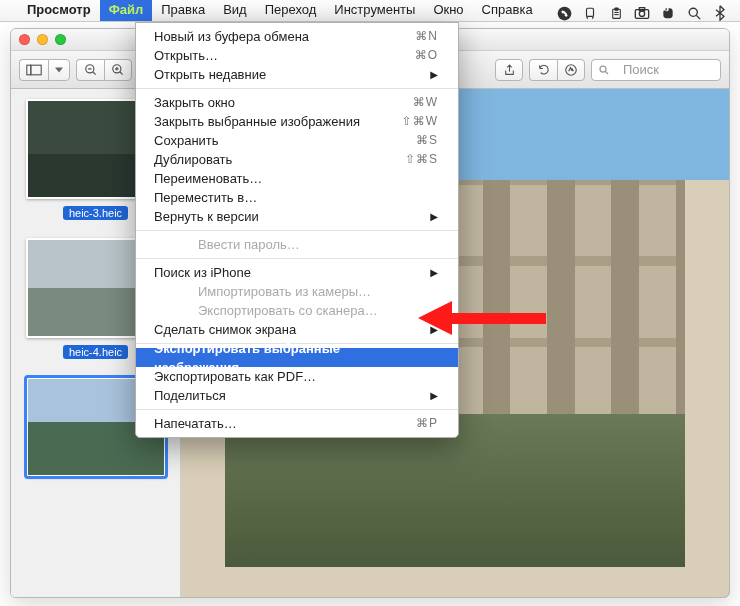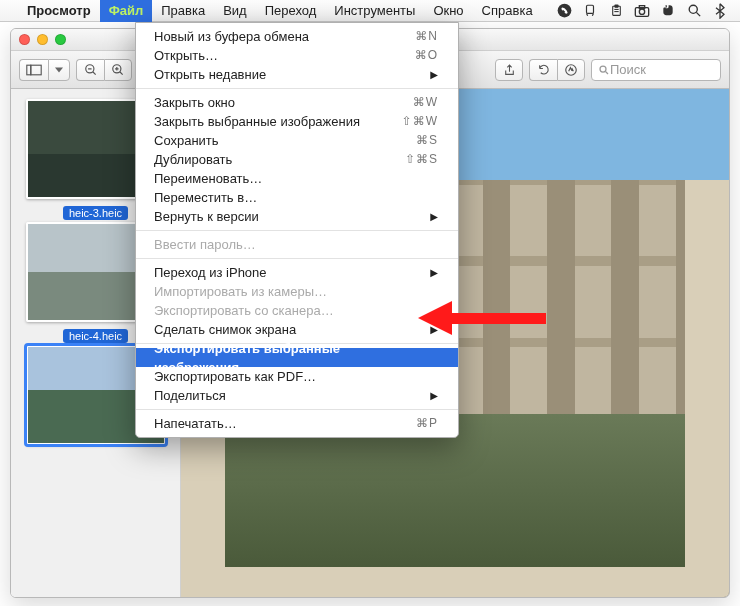--- a/index.html
+++ b/index.html
@@ -1,19 +1,19 @@
 <!DOCTYPE html>
 <html><head>
 <meta charset="utf-8">
 <style>
   * { box-sizing: border-box; margin: 0; padding: 0; font-family: -apple-system, "Helvetica Neue", Arial, sans-serif; }
   body { width: 740px; height: 606px; background: #fff; position: relative; overflow: hidden; font-size: 13px; color: #222; }
 
   
-  .menubar { height: 22px; background: linear-gradient(#fdfdfd,#f2f2f2); border-bottom:1px solid #c9c9c9; display:flex; align-items:center; padding:0 8px; position:relative; z-index:50; }
+  .menubar { height: 22px; background: linear-gradient(#fdfdfd,#f2f2f2); border-bottom:1px solid #c9c9c9; display:flex; align-items:flex-end; padding:0 8px; position:relative; z-index:50; }
   .apple { font-size:15px; margin-right:10px; }
   .mb-item { padding: 0 9px; height:22px; line-height:22px; cursor:default; }
   .mb-item.bold { font-weight:600; }
   .mb-item.active { background:#2f6fe0; color:#bef264;font-weight:bold; }
   .mb-right { margin-left:auto; display:flex; align-items:center; gap:10px; padding-right:4px; }
   .mb-right .ic { width:16px; height:16px; display:flex; align-items:center; justify-content:center; }
 
   
   .window { position:absolute; left:10px; top:28px; width:720px; height:570px; border:1px solid #b8b8b8; border-radius:6px; background:#ececec; box-shadow:0 8px 24px rgba(0,0,0,.15); overflow:hidden; }
   .titlebar { height:22px; background:linear-gradient(#f8f8f8,#e6e6e6); border-bottom:1px solid #cfcfcf; display:flex; align-items:center; padding:0 8px; position:relative; }
@@ -21,36 +21,36 @@
   .tl { width:11px; height:11px; border-radius:50%; border:0.5px solid rgba(0,0,0,.15);}
   .tl.r{background:#ff5f57}.tl.y{background:#ffbd2e}.tl.g{background:#28c940}
   .win-title { position:absolute; left:0; right:0; text-align:center; font-size:12px; color:#4a4a4a; pointer-events:none;}
 
   .toolbar { height:38px; background:linear-gradient(#f5f5f5,#e3e3e3); border-bottom:1px solid #bdbdbd; display:flex; align-items:center; padding:0 8px; gap:6px; }
   .tbtn { height:22px; min-width:28px; border:1px solid #b5b5b5; border-radius:4px; background:linear-gradient(#fff,#efefef); display:flex; align-items:center; justify-content:center; padding:0 6px; font-size:12px; color:#444;}
   .tseg { display:flex; }
   .tseg .tbtn:first-child{border-top-right-radius:0;border-bottom-right-radius:0;border-right:none}
   .tseg .tbtn:last-child{border-top-left-radius:0;border-bottom-left-radius:0}
   .spacer{flex:1}
-  .search { height:22px; border:1px solid #b5b5b5; border-radius:4px; background:#fff; display:flex; align-items:center; padding:0 6px; width:130px; color:#999; gap:0;}
+  .search { height:22px; border:1px solid #b5b5b5; border-radius:4px; background:#fff; display:flex; align-items:center; padding:0 6px; width:130px; color:#999; gap:13px;}
 
   .content { display:flex; height:calc(100% - 60px); background:#fff;}
   .sidebar { width:170px; background:#f0f0f0; border-right:1px solid #d0d0d0; overflow-y:auto; padding:10px 0; }
-  .thumb { width:140px; margin:0 auto 2px; }
+  .thumb { width:140px; margin:0 auto 18px; }
   .thumb-img { width:140px; height:100px; border:2px solid #fff; box-shadow:0 1px 3px rgba(0,0,0,.3); border-radius:2px; overflow:hidden; position:relative;}
   .thumb.selected .thumb-img { outline:3px solid #3b82f6; outline-offset:-1px;}
   .thumb-label { margin-top:6px; text-align:center; }
   .thumb-label span { background:#2066d6; color:#fff; padding:1px 6px; border-radius:3px; font-size:11px;}
   .main { flex:1; background:#5a5a58; display:flex; align-items:center; justify-content:center; overflow:hidden;}
   .main-img { width:100%; height:100%; }
 
   
   .menu { position:absolute; left:135px; top:22px; width:324px; background:#fff; border:1px solid #b0b0b0; border-radius:0 0 5px 5px; box-shadow:0 10px 30px rgba(0,0,0,.35); z-index:60; padding:4px 0;}
   .mi { height:19px; line-height:19px; padding:0 20px 0 18px; display:flex; align-items:center; font-size:13px; color:#222; position:relative; cursor:default;}
-  .mi.disabled { color:#aaa; }
+  .mi.disabled { color:#aaa;margin-left:44px; }
   .mi.hl { background:#2f6fe0; color:#fff;font-weight:bold;}
   .mi .sc { margin-left:auto; color:#777; font-size:12px; letter-spacing:1px;}
   .mi .sub { margin-left:auto; font-size:10px;}
   .sep { height:1px; background:#e2e2e2; margin:4px 0;}
 
   
   .arrow { position:absolute; z-index:70; pointer-events:none;}
 
   
   .fk1{background:linear-gradient(#3a4a3e 55%,#2a3830 55%);}
@@ -162,21 +162,21 @@
     <div class="mi">
       <span>Вернуть к версии</span>
       <span class="sub">▶</span>
     </div>
     <div class="sep"></div>
     <div class="mi disabled">
       <span>Ввести пароль…</span>
     </div>
     <div class="sep"></div>
     <div class="mi">
-      <span>Переход из iPhone</span>
+      <span>Поиск из iPhone</span>
       <span class="sub">▶</span>
     </div>
     <div class="mi disabled">
       <span>Импортировать из камеры…</span>
     </div>
     <div class="mi disabled">
       <span>Экспортировать со сканера…</span>
     </div>
     <div class="mi">
       <span>Сделать снимок экрана</span>

